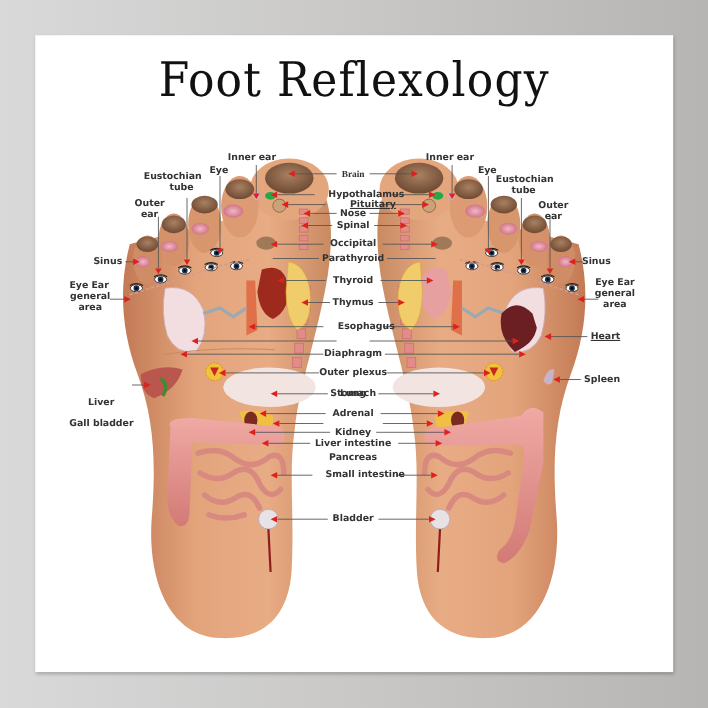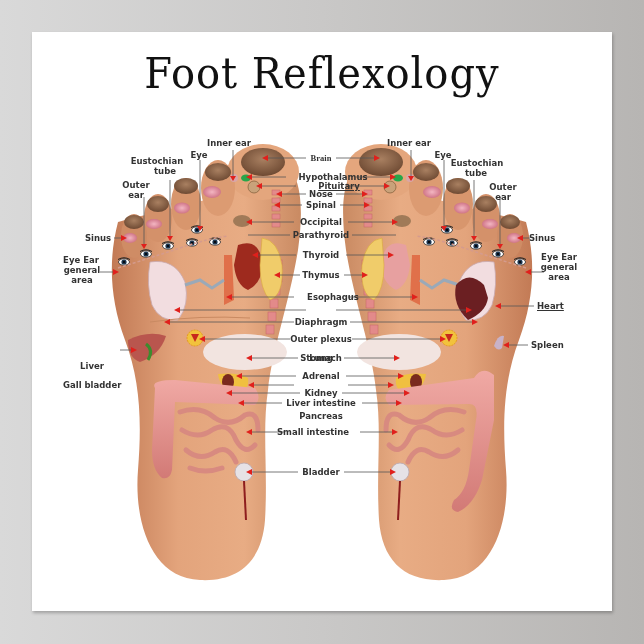--- a/index.html
+++ b/index.html
@@ -393,21 +393,21 @@
 <div class="lbl c" style="left:321px; top:270px;">Thymus</div>
 <div class="lbl c" style="left:333px; top:292px;text-align:center;">Esophagus</div>
 <div class="lbl c" style="left:321px; top:305px;margin-top:48px;">Lung</div>
 <div class="lbl c" style="left:321px; top:317px;">Diaphragm</div>
 <div class="lbl c" style="left:321px; top:334px;">Outer plexus</div>
 <div class="lbl c" style="left:321px; top:353px;">Stomach</div>
 <div class="lbl c" style="left:321px; top:371px;">Adrenal</div>
 <div class="lbl c" style="left:321px; top:380px;margin-top:31px;">Pancreas</div>
 <div class="lbl c" style="left:321px; top:388px;">Kidney</div>
 <div class="lbl c" style="left:321px; top:398px;">Liver intestine</div>
-<div class="lbl c" style="left:313px; top:427px;text-align:right;">Small intestine</div>
+<div class="lbl c" style="left:332px; top:427px;text-align:right;">Small intestine</div>
 <div class="lbl c" style="left:321px; top:467px;">Bladder</div>
 
 <div class="lbl c" style="left:229px; top:138px;">Inner ear</div>
 <div class="lbl c" style="left:199px; top:150px;">Eye</div>
 <div class="lbl c" style="left:157px; top:156px;">Eustochian</div>
 <div class="lbl c" style="left:165px; top:166px;">tube</div>
 <div class="lbl c" style="left:136px; top:180px;">Outer</div>
 <div class="lbl c" style="left:136px; top:190px;">ear</div>
 <div class="lbl c" style="left:98px; top:233px;">Sinus</div>
 <div class="lbl c" style="left:81px; top:255px;">Eye Ear</div>

